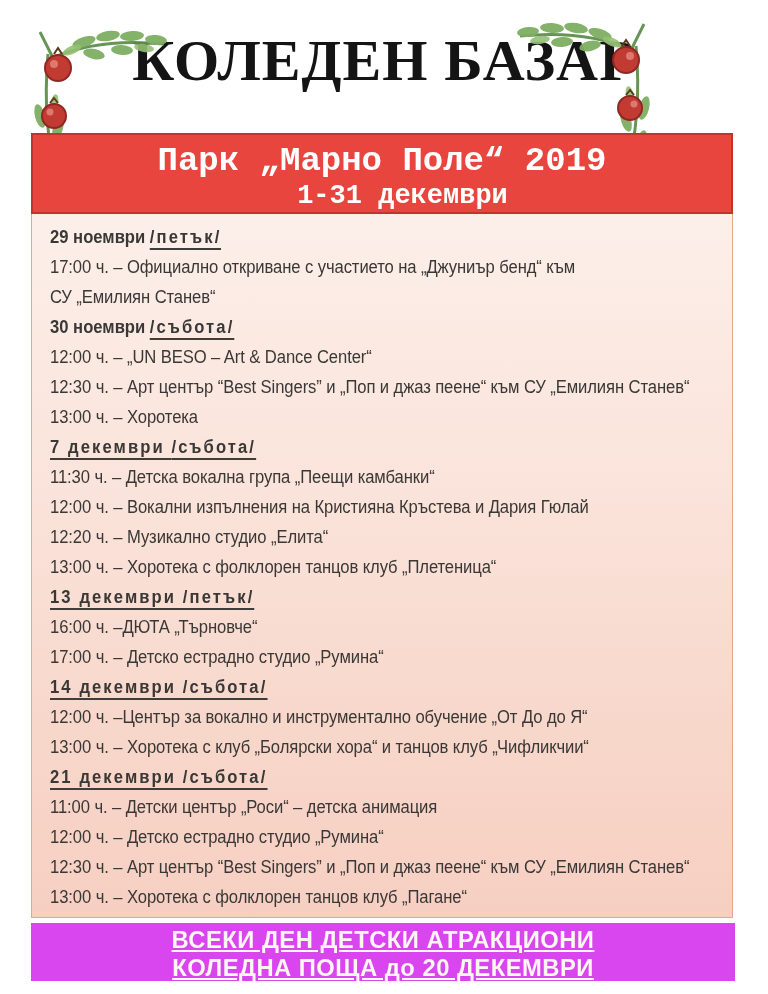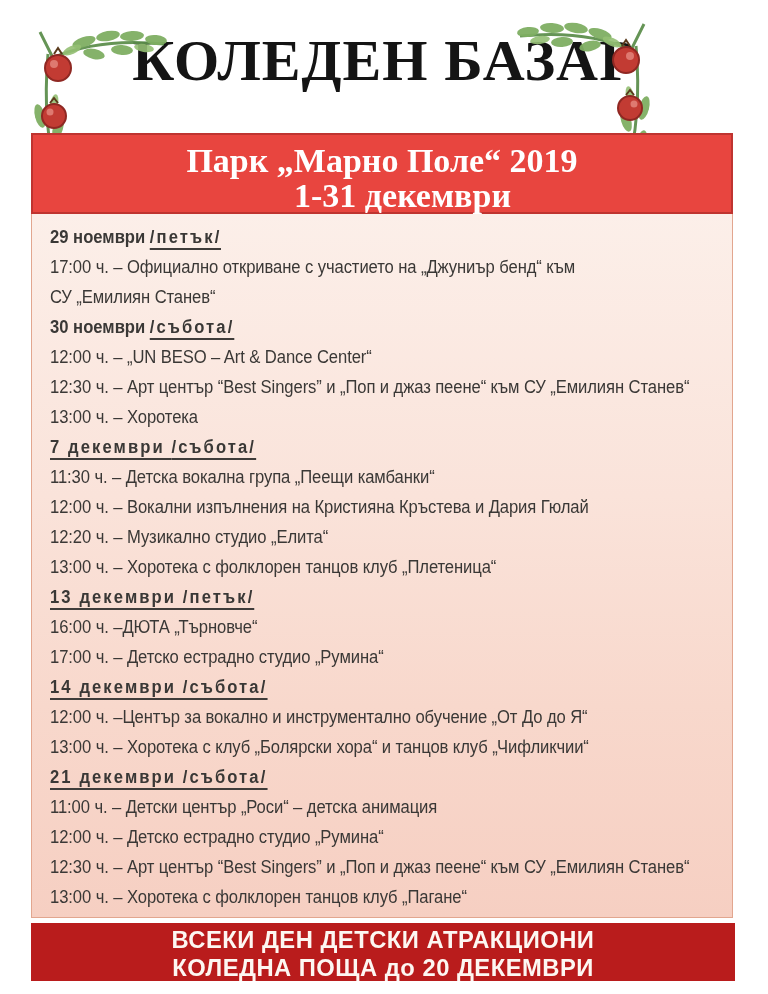--- a/index.html
+++ b/index.html
@@ -18,42 +18,42 @@
   .title{position:absolute;top:28px;left:0;width:768px;text-align:center;
     font-family:"Liberation Serif","DejaVu Serif",serif;font-weight:bold;
     font-size:57px;letter-spacing:1px;color:#141414;transform:scaleX(1.02);}
   .orn{position:absolute;z-index:4;}
   .orn.left{left:24px;top:20px;}
   .orn.right{right:24px;top:12px;transform:scaleX(-1);}
   
   .banner{position:absolute;left:31px;top:133px;width:702px;height:81px;
     box-sizing:border-box;background:#e8453f;border:2px solid #bf3430;
     z-index:3;text-align:center;color:#ffffff;
-    font-family:Liberation Serif, serif;font-weight:bold;}
+    font-family:Liberation Mono, monospace;font-weight:bold;}
   .banner .l1{margin-top:7px;font-size:34px;line-height:38px;}
-  .banner .l2{font-size:34px;line-height:32px;margin-left:41px;}
+  .banner .l2{font-size:27px;line-height:32px;margin-left:41px;}
   
   .panel{position:absolute;left:31px;top:214px;width:702px;height:704px;
     box-sizing:border-box;z-index:2;
     background:linear-gradient(180deg,#fcefe9 0%,#fae3da 40%,#f8d8cc 70%,#f6cfc2 100%);
     border:1px solid #e2a68f;border-top:none;
     padding:13px 18px 10px 18px;
     display:flex;flex-direction:column;justify-content:space-between;}
   .row{color:#3a3836;font-size:17.5px;line-height:20px;white-space:nowrap;
     transform:scaleX(.95);transform-origin:0 50%;}
   .row.date{font-weight:bold;}
   .row.event{font-weight:normal;letter-spacing:-0.1px;}
   .dt{padding-bottom:1px;}
   .dt.u{border-bottom:2px solid #3f3c3a;}
   .dt.sp{letter-spacing:2.2px;}
   
   .footer{position:absolute;left:28px;top:920px;width:710px;height:64px;
-    box-sizing:border-box;background:#b91c1c;border:3px solid #ffffff;
+    box-sizing:border-box;background:#d946ef;border:3px solid #ffffff;
     z-index:3;text-align:center;color:#fdf7f2;font-weight:bold;
-    letter-spacing:0.5px;}
+    letter-spacing:0.5px;text-decoration:underline;}
   .footer .fl{font-size:24.5px;line-height:28px;transform:scaleX(.97);}
   .footer .fl:first-child{margin-top:3px;}
   
   .frieze{position:absolute;left:0;bottom:0;width:768px;height:12px;z-index:2;
     color:rgba(255,255,255,.85);font-size:10px;line-height:11px;
     letter-spacing:7px;white-space:nowrap;overflow:hidden;
     font-family:"DejaVu Sans",sans-serif;}
 </style>
 </head>
 <body>

